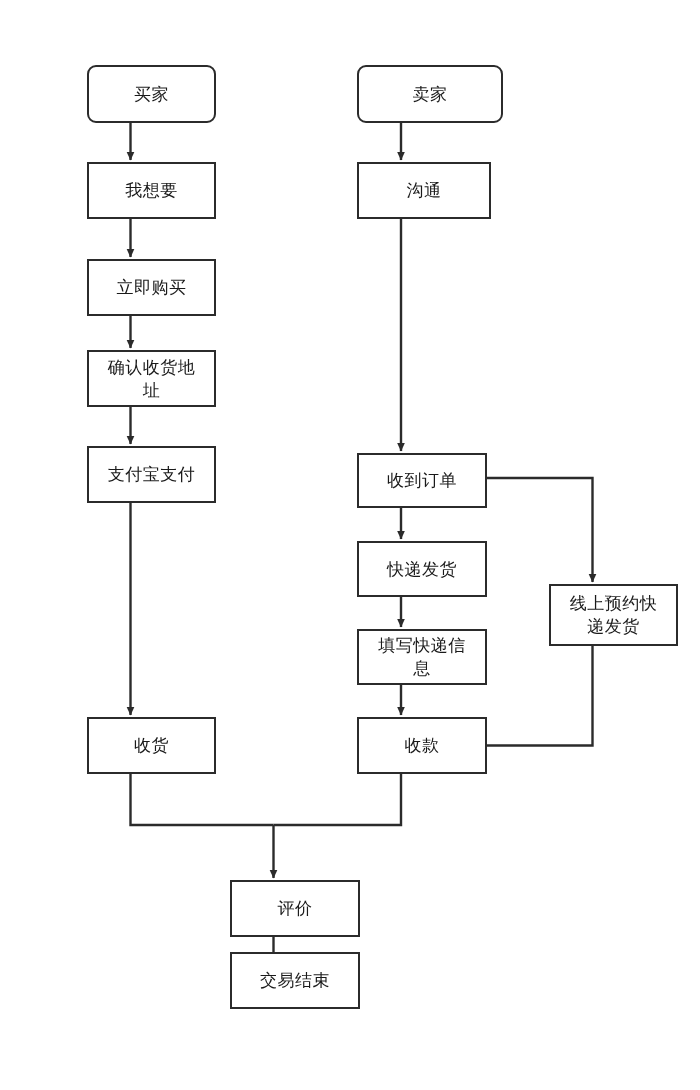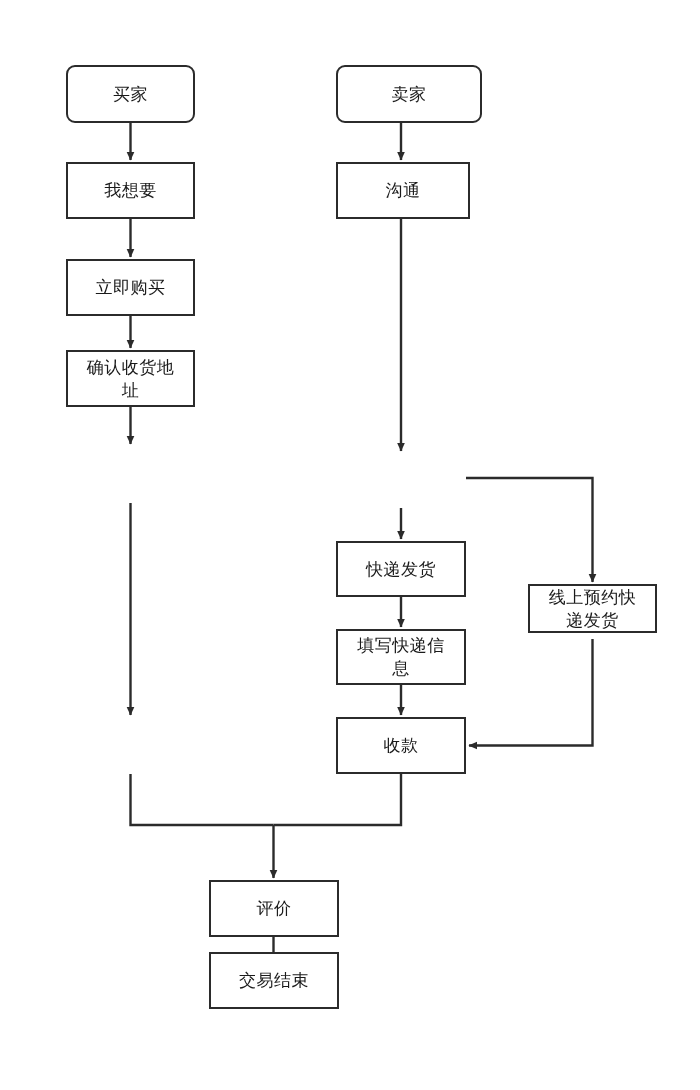--- a/index.html
+++ b/index.html
@@ -31,20 +31,21 @@
     background: #ffffff;
     display: flex;
     align-items: center;
     justify-content: center;
     text-align: center;
     color: #1a1a1a;
     font-size: 17px;
     line-height: 1.35;
     letter-spacing: 0.5px;
     z-index: 2;
+    margin-left: 21px;
   }
   .node.rounded {
     border-radius: 9px;
   }
   .node .label {
     display: block;
     width: 100%;
     padding: 0 6px;
     box-sizing: border-box;
     white-space: pre-line;
@@ -105,36 +106,45 @@
 
   <div class="node" style="left:66px; top:259px; width:129px; height:57px;">
     <span class="label">立即购买</span>
   </div>
 
   <div class="node" style="left:66px; top:350px; width:129px; height:57px;text-align:center;">
     <span class="label">确认收货地
 址</span>
   </div>
 
+  <div class="node" style="left:66px; top:446px; width:129px; height:57px;">
+    <span class="label">支付宝支付</span>
+  </div>
 
+  <div class="node" style="left:336px; top:453px; width:130px; height:55px;">
+    <span class="label">收到订单</span>
+  </div>
 
   <div class="node" style="left:336px; top:541px; width:130px; height:56px;">
     <span class="label">快递发货</span>
   </div>
 
   <div class="node" style="left:336px; top:629px; width:130px; height:56px;">
     <span class="label">填写快递信
 息</span>
   </div>
 
-  <div class="node" style="left:528px; top:584px; width:129px; height:49px;">
+  <div class="node" style="left:528px; top:584px; width:129px; height:62px;">
     <span class="label">线上预约快
 递发货</span>
   </div>
 
+  <div class="node" style="left:66px; top:717px; width:129px; height:57px;">
+    <span class="label">收货</span>
+  </div>
 
   <div class="node" style="left:336px; top:717px; width:130px; height:57px;">
     <span class="label">收款</span>
   </div>
 
   <div class="node" style="left:209px; top:880px; width:130px; height:57px;">
     <span class="label">评价</span>
   </div>
 
   <div class="node" style="left:209px; top:952px; width:130px; height:57px;">

